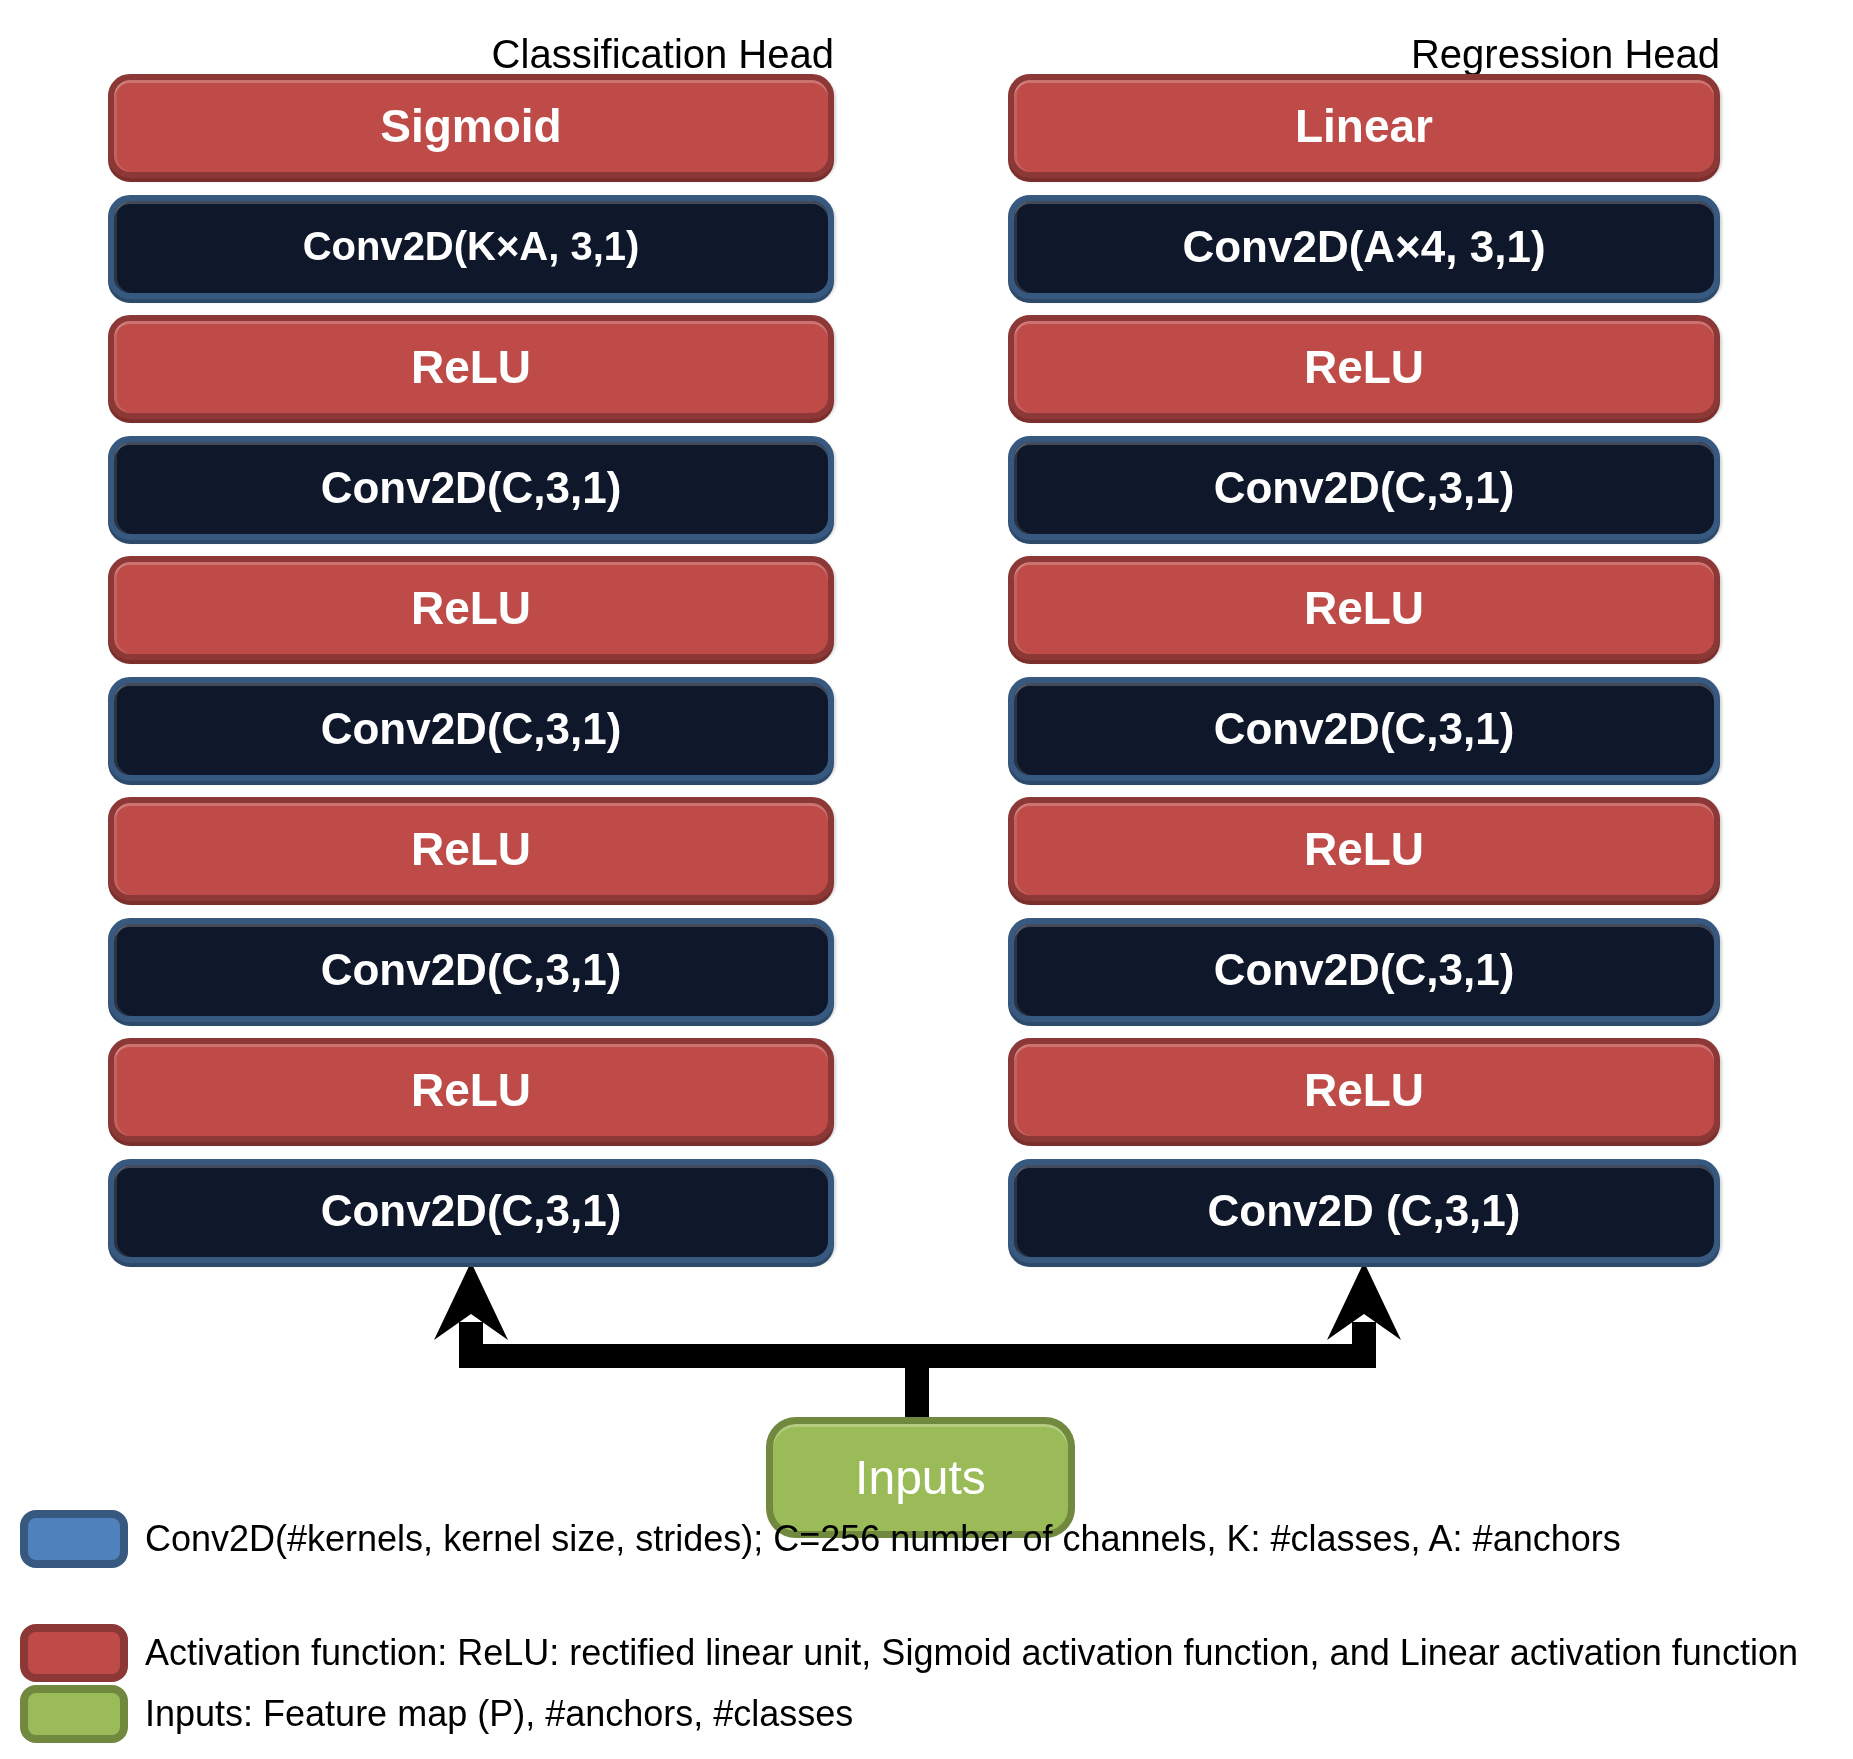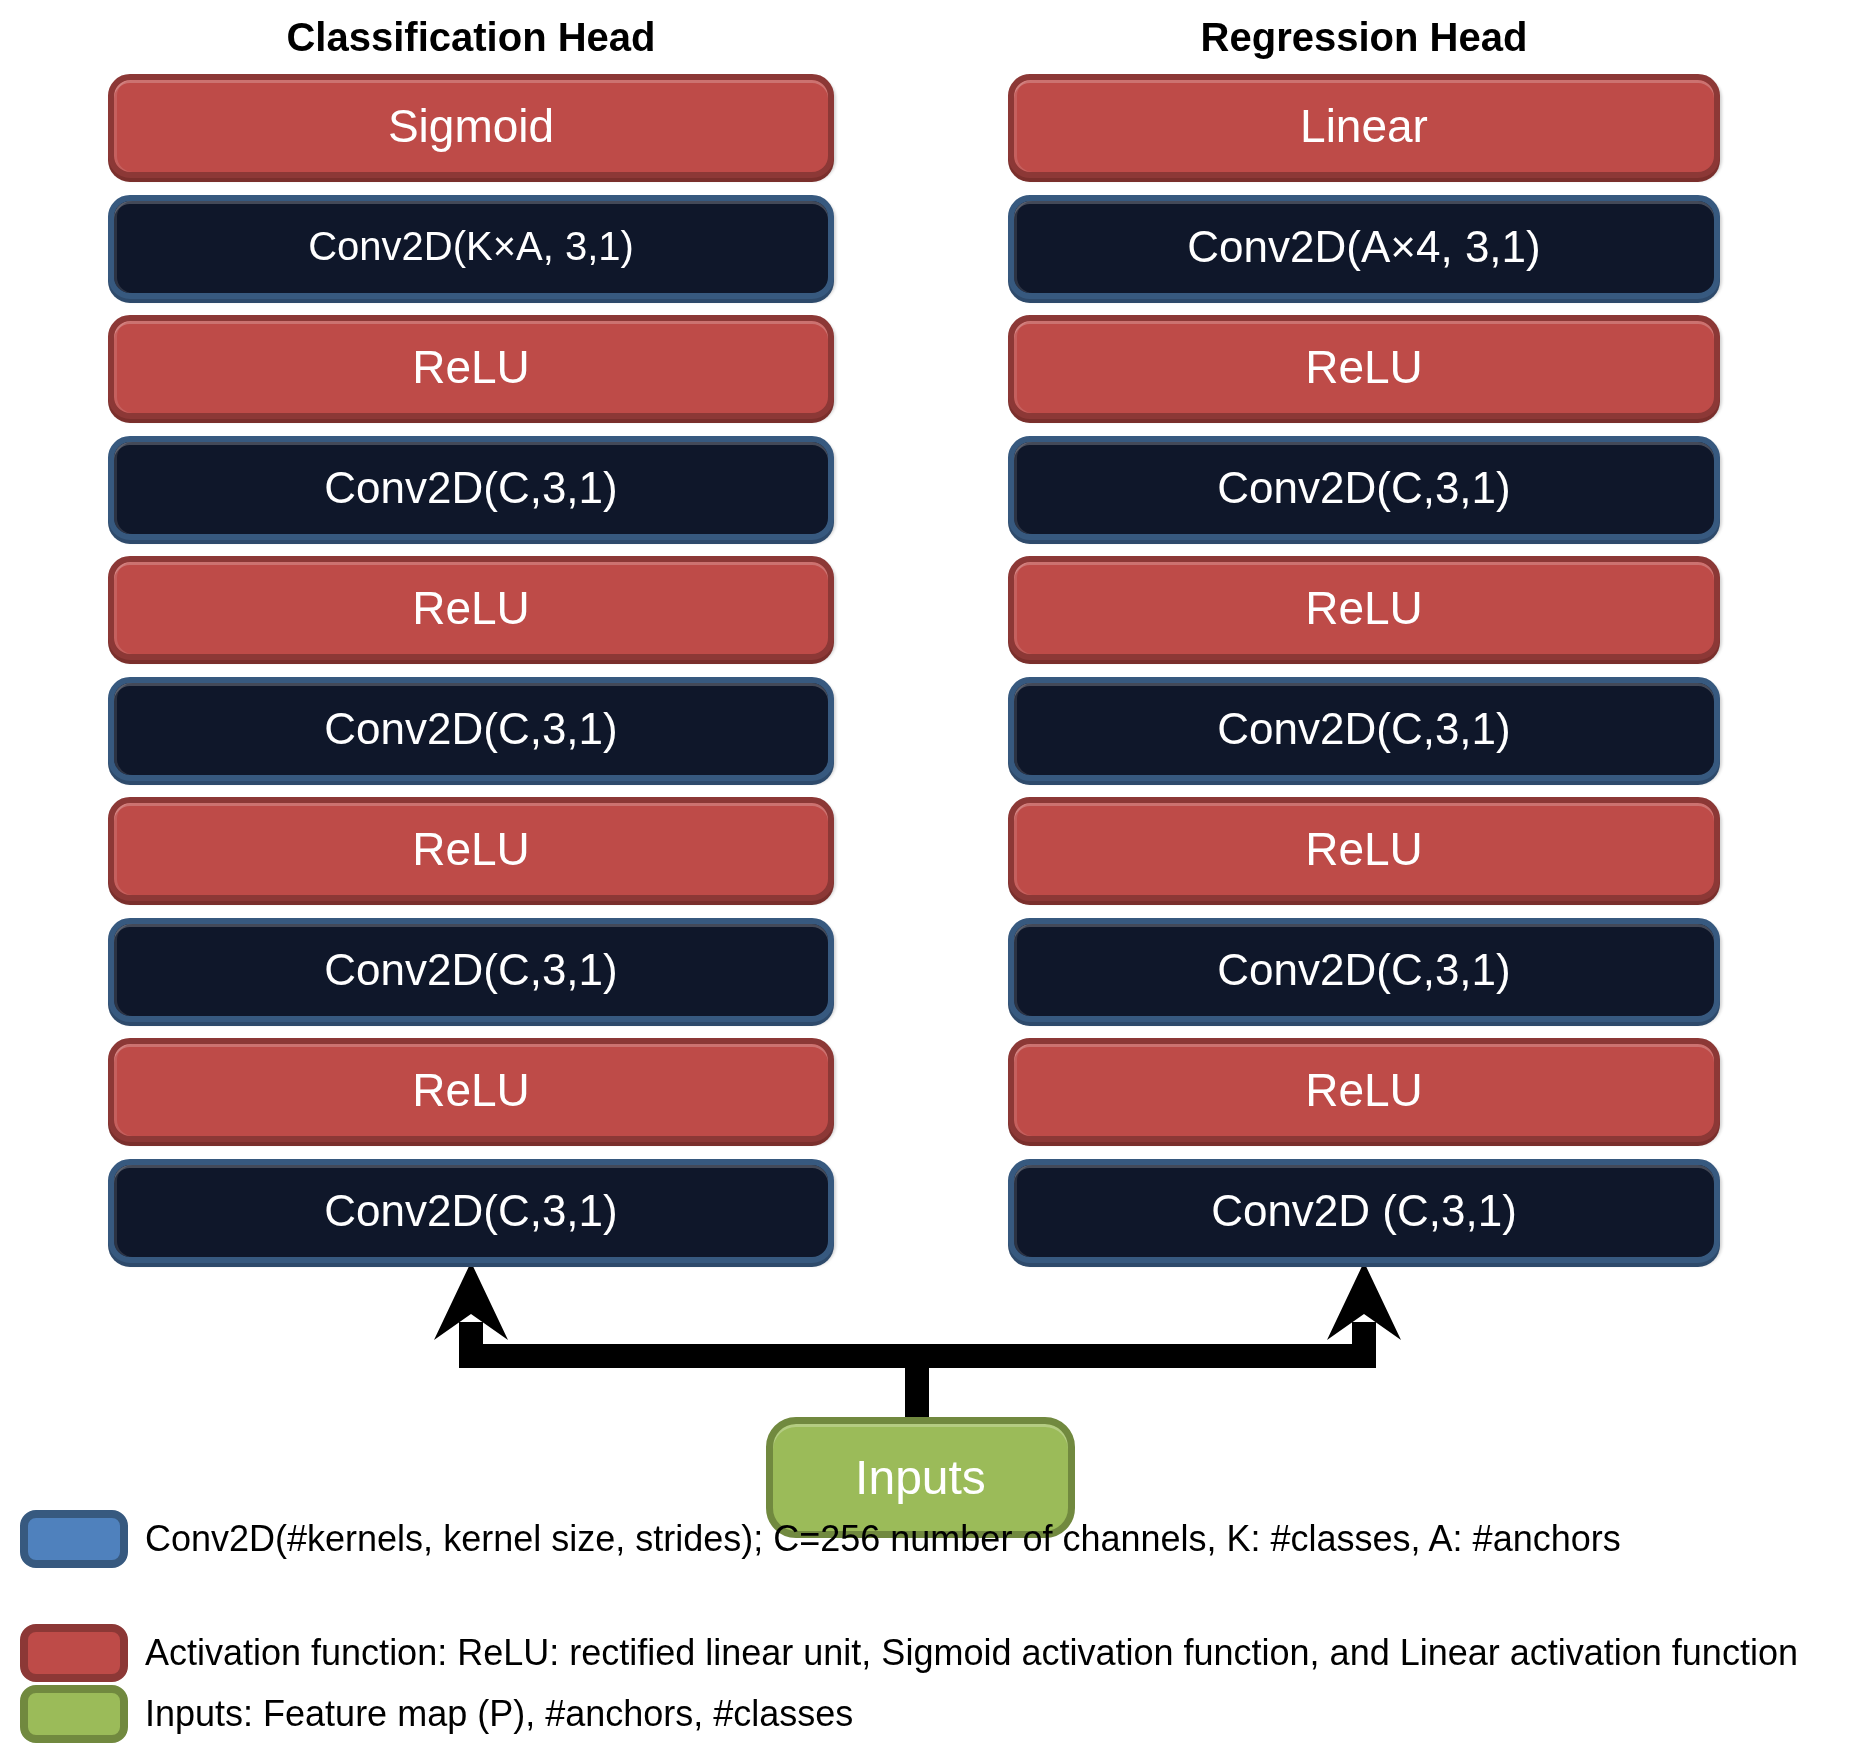--- a/index.html
+++ b/index.html
@@ -1,24 +1,24 @@
 <!DOCTYPE html>
 <html><head>
 <meta charset="utf-8">
 <style>
   html,body{margin:0;padding:0;background:#ffffff;}
   body{font-family:"Liberation Sans", sans-serif; width:1853px; height:1759px; position:relative; overflow:hidden;}
   .stage{position:absolute; inset:0;}
 
   .col-title{
-    position:absolute; top:11px; height:52px;
-    font-size:40px; font-weight:bold; color:#000;
-    text-align:center; line-height:52px; white-space:nowrap;
+    position:absolute; top:28px; height:52px;
+    font-size:40px; font-weight:normal; color:#000;
+    text-align:right; line-height:52px; white-space:nowrap;
   }
-  .column{position:absolute; top:74px;}
+  .column{position:absolute; top:74px;font-weight:bold;}
   .col-left{left:108px; width:726px;}
   .col-right{left:1008px; width:712px;}
   .col-title.left{left:108px; width:726px;}
   .col-title.right{left:1008px; width:712px;}
 
   .box{
     box-sizing:border-box; height:104px; margin-bottom:16.5px;
     border-radius:22px; border:6px solid;
     display:flex; align-items:center; justify-content:center;
     color:#ffffff; font-size:46px; white-space:nowrap;

